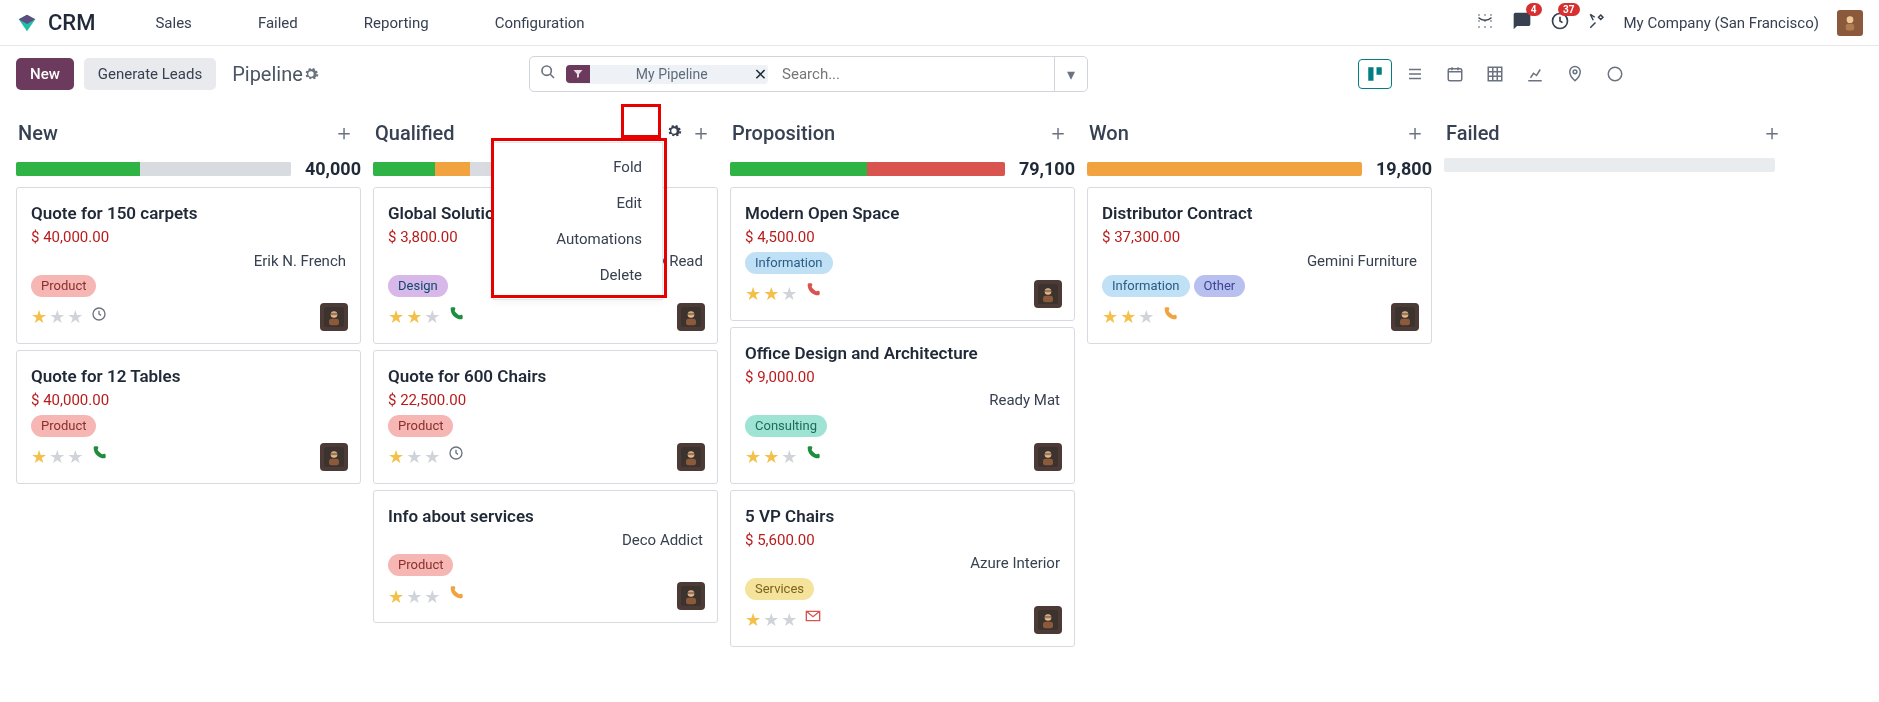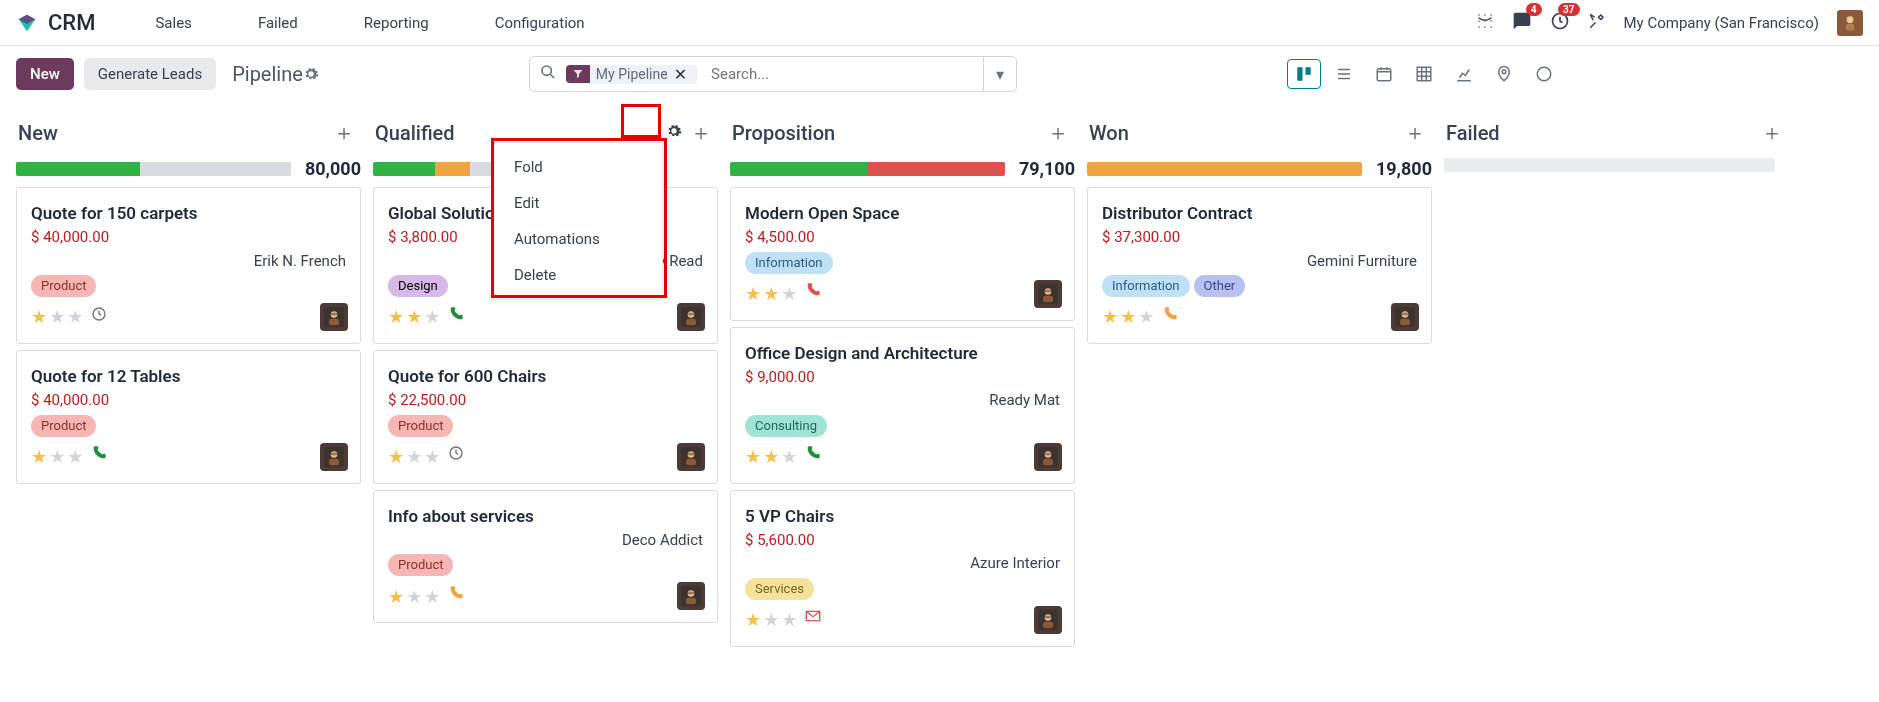--- a/index.html
+++ b/index.html
@@ -18,21 +18,21 @@
 .avatar-nav { width: 26px; height: 26px; background: #8b5a3c; border-radius: 3px; display: flex; align-items: center; justify-content: center; color: #fff; font-size: 12px; }
 
 
 .controlbar { display: flex; align-items: center; padding: 10px 16px; gap: 10px; }
 .btn-new { background: #6b3a5c; color: #fff; border: none; border-radius: 5px; padding: 7px 14px; font-size: 15px; font-weight: 500; cursor: pointer; }
 .btn-gen { background: #e8eaed; border: none; border-radius: 5px; padding: 7px 14px; font-size: 15px; cursor: pointer; color: #374151; }
 .breadcrumb { font-size: 20px; color: #4b5563; margin-left: 6px; display: flex; align-items: center; }
 .search-wrap { margin-left: auto; display: flex; align-items: center; border: 1px solid #d1d5db; border-radius: 5px; overflow: hidden; height: 36px; }
 .search-wrap .sicon { padding: 0 10px; color: #6b7280; }
 .filter-chip { background: #6b3a5c; color:#e9dbe4; display: flex; align-items: center; border-radius: 4px 0 0 4px; padding: 3px 6px; font-size: 14px; }
-.filter-chip-outer { display: flex; align-items: center; background: #eef2f6; border-radius: 4px; padding-right: 10px; margin-right: 6px; }
+.filter-chip-outer { display: flex; align-items: center; background: #eef2f6; border-radius: 4px; padding-right: 1px; margin-right: 6px; gap: 40px; }
 .filter-chip-outer .txt { font-size: 14px; color: #5f6b7a; padding: 0 6px; }
 .search-input { border: none; outline: none; font-size: 15px; padding: 0 8px; width: 280px; background: transparent; }
 .search-dd { border-left: 1px solid #d1d5db; padding: 0 12px; cursor: pointer; color: #6b7280; height: 100%; display: flex; align-items: center; }
 .view-switch { display: flex; gap: 6px; margin-left: auto; }
 .view-btn { width: 34px; height: 30px; display: flex; align-items: center; justify-content: center; color: #6b7280; cursor: pointer; border:1px solid transparent; border-radius: 4px; }
 .view-btn.active { border: 1px solid #017e84; color: #017e84; }
 
 
 .board { display: flex; gap: 12px; padding: 6px 16px; align-items: flex-start; overflow: hidden; }
 .col { width: 345px; flex-shrink: 0; }
@@ -54,21 +54,21 @@
 .stars { display: flex; gap: 2px; }
 .star { color: #d0d4da; font-size: 18px; cursor: pointer; }
 .star.on { color: #f3c14b; }
 .phone { font-size: 16px; }
 .clock { color: #6b7280; font-size: 16px; }
 .card .avatar { position: absolute; right: 12px; bottom: 12px; width: 28px; height: 28px; border-radius: 4px; background: #4b3a35; display: flex; align-items: center; justify-content: center; }
 .avatar svg { width: 20px; height: 20px; }
 
 
 .dd-menu { position: absolute; top: 34px; left: 120px; background: #fff; border: 1px solid #e5e7eb; width: 170px; box-shadow: 0 2px 8px rgba(0,0,0,0.05); padding: 6px 0; z-index: 10; }
-.dd-menu div { padding: 9px 20px; font-size: 15px; color: #374151; cursor: pointer; }
+.dd-menu div { padding: 9px 20px; font-size: 15px; color: #374151; cursor: pointer; text-align: right; }
 
 
 .hl { position: absolute; border: 3px solid #e60000; pointer-events: none; z-index: 20; }
 .hl.small { top: -4px; left: 248px; width: 40px; height: 34px; }
 .hl.big { top: 30px; left: 118px; width: 176px; height: 160px; }
 </style>
 </head>
 <body>
 
 <div class="navbar">
@@ -183,21 +183,21 @@
     <div class="col">
       <div class="col-head">
     <span class="col-title">New</span>
         <span class="plus">＋</span>
       </div>
       <div class="col-sub">
         <div class="progress">
           <div class="seg" style="background:#2fb344;width:45%"></div>
           <div class="seg" style="background:#d8dbe0;width:55%"></div>
         </div>
-        <span class="col-total">80,000</span>
+        <span class="col-total">40,000</span>
       </div>
       <div class="card">
       <div class="title">Quote for 150 carpets</div>
       <div class="amt">$ 40,000.00</div>
       <div class="sub">Erik N. French</div>
       <div><span class="tag" style="background:#f6b7b4;color:#8a2f2b">Product</span></div>
       <div class="foot">
           <span class="stars">
             <span class="star on">★</span>
             <span class="star ">★</span>
@@ -265,21 +265,21 @@
         </div>
         <span class="col-total">00</span>
       </div>
       <div class="card">
       <div class="title">Global Solution</div>
       <div class="amt">$ 3,800.00</div>
       <div class="sub">Ready Mat <svg width="12" height="12" viewBox="0 0 24 24" fill="#374151" style="vertical-align:-1px">
             <circle cx="12" cy="12" r="10"></circle>
             <path d="M10 8l6 4-6 4z" fill="#fff"></path>
           </svg> Read</div>
-      <div><span class="tag" style="background:#d7b8e8;color:#000000">Design</span></div>
+      <div><span class="tag" style="background:#d7b8e8;color:#0c4a6e">Design</span></div>
       <div class="foot">
           <span class="stars">
             <span class="star on">★</span>
             <span class="star on">★</span>
             <span class="star ">★</span>
           </span>
           <span class="phone" style="color:#1e8e3e"><svg width="16" height="16" viewBox="0 0 24 24" fill="currentColor">
               <path d="M6 2c-1 0-2 1-2 2 0 9 7 16 16 16 1 0 2-1 2-2v-3c0-1-1-2-2-2l-3 1c-1 0-2-1-4-3s-3-3-3-4l1-3c0-1-1-2-2-2H6z"></path>
             </svg></span>
         </div>

